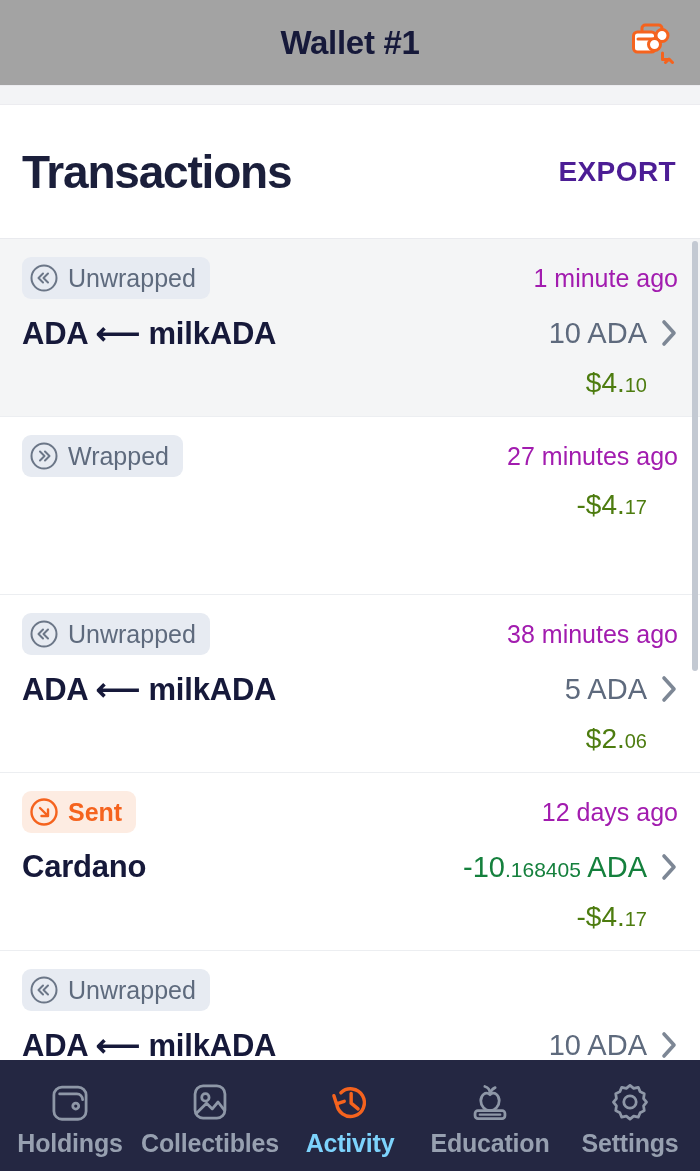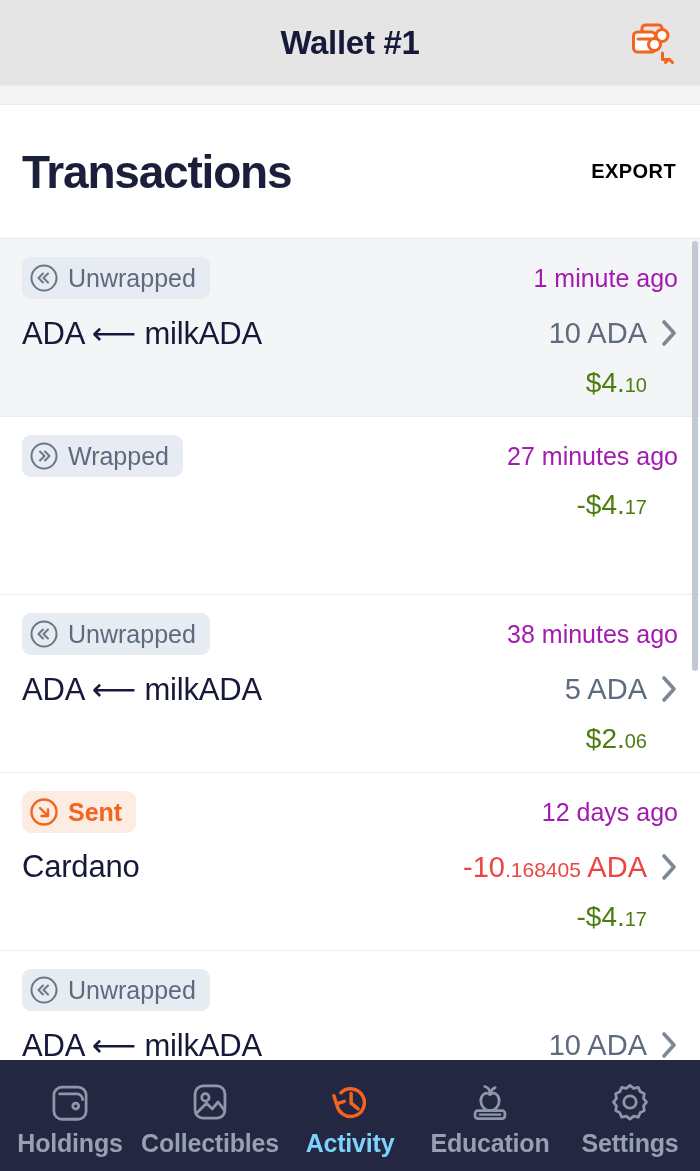--- a/index.html
+++ b/index.html
@@ -18,21 +18,21 @@
     height: 1171px;
     display: flex;
     flex-direction: column;
     background: #ffffff;
   }
 
   
   .topbar {
     height: 85px;
     flex: 0 0 85px;
-    background: #e5e5e5;
+    background: #a3a3a3;
     display: flex;
     align-items: center;
     justify-content: center;
     position: relative;
   }
   .topbar-title {
     font-size: 33px;
     font-weight: bold;
     color: #16193a;
     letter-spacing: -0.3px;
@@ -68,23 +68,23 @@
     justify-content: space-between;
     padding: 0 24px 0 22px;
   }
   .section-title {
     font-size: 46px;
     font-weight: bold;
     color: #1b1f3b;
     letter-spacing: -1.2px;
   }
   .export-btn {
-    font-size: 20px;
+    font-size: 28px;
     font-weight: bold;
-    color: #000000;
+    color: #4c1d95;
     letter-spacing: 0.4px;
     cursor: pointer;
     background: none;
     border: none;
     font-family: "Liberation Sans", sans-serif;
     text-align: right;
   }
 
   
   .tx-list {
@@ -137,36 +137,36 @@
 
   .tx-line2 {
     display: flex;
     align-items: center;
     justify-content: space-between;
     margin-top: 12px;
     height: 44px;
   }
   .tx-title {
     font-size: 31px;
-    font-weight: normal;
+    font-weight: bold;
     color: #16193a;
     letter-spacing: -0.2px;
     white-space: nowrap;
   }
   .tx-right {
     display: flex;
     align-items: center;
     gap: 14px;
   }
   .tx-amount {
     font-size: 29px;
     color: #5e6a7d;
     white-space: nowrap;
   }
-  .tx-amount.orange { color: #ef4444; }
+  .tx-amount.orange { color: #15803d; }
   .tx-amount .frac { font-size: 21px; }
 
   .chev {
     width: 17px;
     height: 28px;
     flex: 0 0 17px;
   }
 
   .tx-line3 {
     display: flex;

